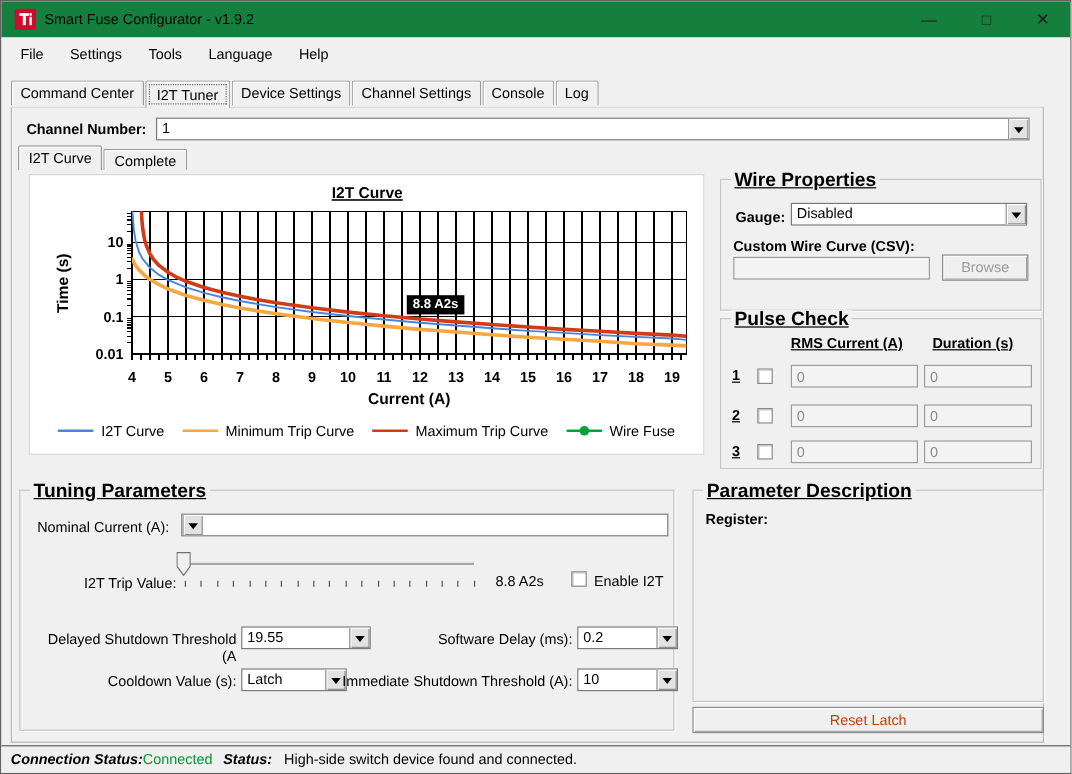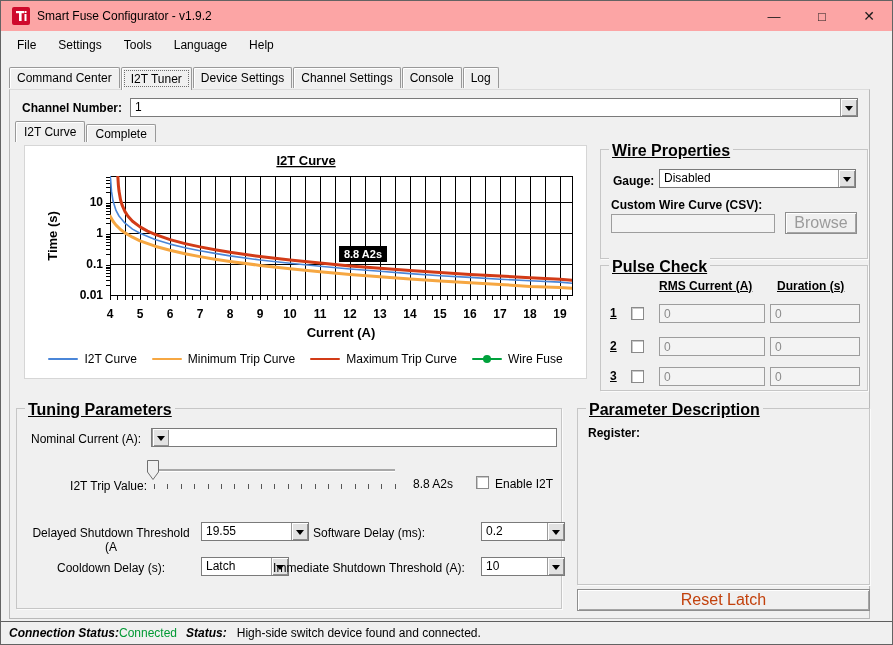--- a/index.html
+++ b/index.html
@@ -1,19 +1,19 @@
 <!DOCTYPE html>
 <html><head>
 <meta charset="utf-8">
 <style>
   html,body{margin:0;padding:0;background:#d8d8d8;font-family:"Liberation Sans",sans-serif;}
   *{box-sizing:border-box;}
   #window{position:relative;width:893px;height:645px;background:#f0f0f0;border:1px solid #636363;overflow:hidden;font-size:12px;color:#000;}
   
-  #titlebar{position:absolute;left:0;top:0;width:891px;height:30px;background:#fca5a5;}
+  #titlebar{position:absolute;left:0;top:0;width:891px;height:30px;background:#15803d;}
   #title-icon{position:absolute;left:11px;top:6px;width:18px;height:18px;}
   #title-text{position:absolute;left:36px;top:8px;font-size:12px;white-space:nowrap;}
   .winbtn{position:absolute;top:0;width:46px;height:30px;display:flex;align-items:center;justify-content:center;font-size:13px;color:#1a1a1a;}
   #btn-min{left:750px;} #btn-max{left:798px;} #btn-close{left:845px;font-size:14px;}
   
   #menubar{position:absolute;left:0;top:30px;width:891px;height:27px;display:flex;align-items:center;padding-left:5px;}
   .menu-item{padding:4px 11px;font-size:12px;}
   
   #tabstrip{position:absolute;left:8px;top:66px;height:23px;display:flex;align-items:flex-start;z-index:5;}
   .tab{height:21px;display:flex;align-items:center;padding:0 7px;background:#f0f0f0;border:1px solid #999;border-bottom:none;border-radius:2px 2px 0 0;box-shadow:inset 1px 1px 0 #fff;margin-right:1px;position:relative;font-size:12px;white-space:nowrap;}
@@ -43,41 +43,41 @@
   #chart-annotation{position:absolute;background:#000;color:#fff;font-weight:bold;font-size:11px;padding:2px 5px;white-space:nowrap;}
   
   .groupbox{position:absolute;border:1px solid #c6c6c6;box-shadow:1px 1px 0 #fbfbfb;}
   .grouptitle{position:absolute;top:-8px;left:8px;background:#f0f0f0;padding:0 3px;font-weight:bold;text-decoration:underline;font-size:16px;white-space:nowrap;}
   #wire-group{left:590px;top:59px;width:268px;height:110px;}
   #gauge-label{position:absolute;left:12px;top:24px;font-weight:bold;}
   #gauge-combo{left:58px;top:19px;width:197px;}
   #custom-label{position:absolute;left:10px;top:48px;font-weight:bold;}
   .input-dis{position:absolute;background:#f3f3f3;border:1px solid #9d9d9d;color:#8b8b8b;font-size:12px;padding:2px 4px;height:19px;}
   #custom-input{left:10px;top:64px;width:164px;}
-  .btn3d{position:absolute;background:#f0f0f0;border:1px solid #8e8e8e;box-shadow:inset 1px 1px 0 #fff,inset -1px -1px 0 #a5a5a5;display:flex;align-items:center;justify-content:center;font-size:16px;}
+  .btn3d{position:absolute;background:#f0f0f0;border:1px solid #8e8e8e;box-shadow:inset 1px 1px 0 #fff,inset -1px -1px 0 #a5a5a5;display:flex;align-items:center;justify-content:center;font-size:12px;}
   #browse-btn{left:184px;top:62px;width:72px;height:22px;color:#9b9b9b;}
   
   #pulse-group{left:590px;top:175px;width:268px;height:126px;}
   .pc-head{position:absolute;top:13px;font-weight:bold;text-decoration:underline;}
   #pc-head1{left:58px;} #pc-head2{left:176px;}
   .pc-num{position:absolute;left:9px;font-weight:bold;text-decoration:underline;}
   .checkbox{position:absolute;width:13px;height:13px;background:#fff;border:1px solid #8a8a8a;box-shadow:inset 1px 1px 0 #c9c9c9;}
   
   #tuning-group{left:6px;top:318px;width:546px;height:201px;}
   #nominal-label{position:absolute;left:14px;top:23px;}
   #nominal-combo{left:134px;top:19px;width:406px;}
   #trip-label{position:absolute;left:14px;top:70px;width:116px;text-align:right;}
   #trip-track{position:absolute;left:138px;top:60px;width:240px;height:2px;background:#a8a8a8;box-shadow:0 1px 0 #fff;}
   #trip-thumb{position:absolute;left:130px;top:51px;}
   #trip-ticks{position:absolute;left:137px;top:75px;width:242px;height:5px;display:flex;justify-content:space-between;}
   #trip-ticks span{width:1px;height:5px;background:#555;}
   #trip-value{position:absolute;left:396px;top:68px;}
   #enable-box{left:459px;top:67px;}
   #enable-label{position:absolute;left:478px;top:68px;}
-  .t-label{position:absolute;text-align:center;font-size:12px;}
+  .t-label{position:absolute;text-align:right;font-size:12px;}
   #delayed-label{left:8px;top:117px;width:172px;}
   #delayed-combo{left:184px;top:113px;width:108px;}
   #software-label{left:244px;top:117px;width:216px;}
   #software-combo{left:464px;top:113px;width:84px;}
   #cooldown-label{left:8px;top:152px;width:172px;}
   #cooldown-combo{left:184px;top:148px;width:88px;}
   #immediate-label{left:244px;top:152px;width:216px;}
   #immediate-combo{left:464px;top:148px;width:84px;}
   
   #param-group{left:567px;top:318px;width:293px;height:177px;}
@@ -405,21 +405,21 @@
         <span class="val">19.55</span>
         <span class="cbtn"></span>
       </div>
 
       <span class="t-label" id="software-label">Software Delay (ms):</span>
       <div class="combo" id="software-combo">
         <span class="val">0.2</span>
         <span class="cbtn"></span>
       </div>
 
-      <span class="t-label" id="cooldown-label">Cooldown Delay (s):</span>
+      <span class="t-label" id="cooldown-label">Cooldown Value (s):</span>
       <div class="combo" id="cooldown-combo">
         <span class="val">Latch</span>
         <span class="cbtn"></span>
       </div>
 
       <span class="t-label" id="immediate-label">Immediate Shutdown Threshold (A):</span>
       <div class="combo" id="immediate-combo">
         <span class="val">10</span>
         <span class="cbtn"></span>
       </div>

